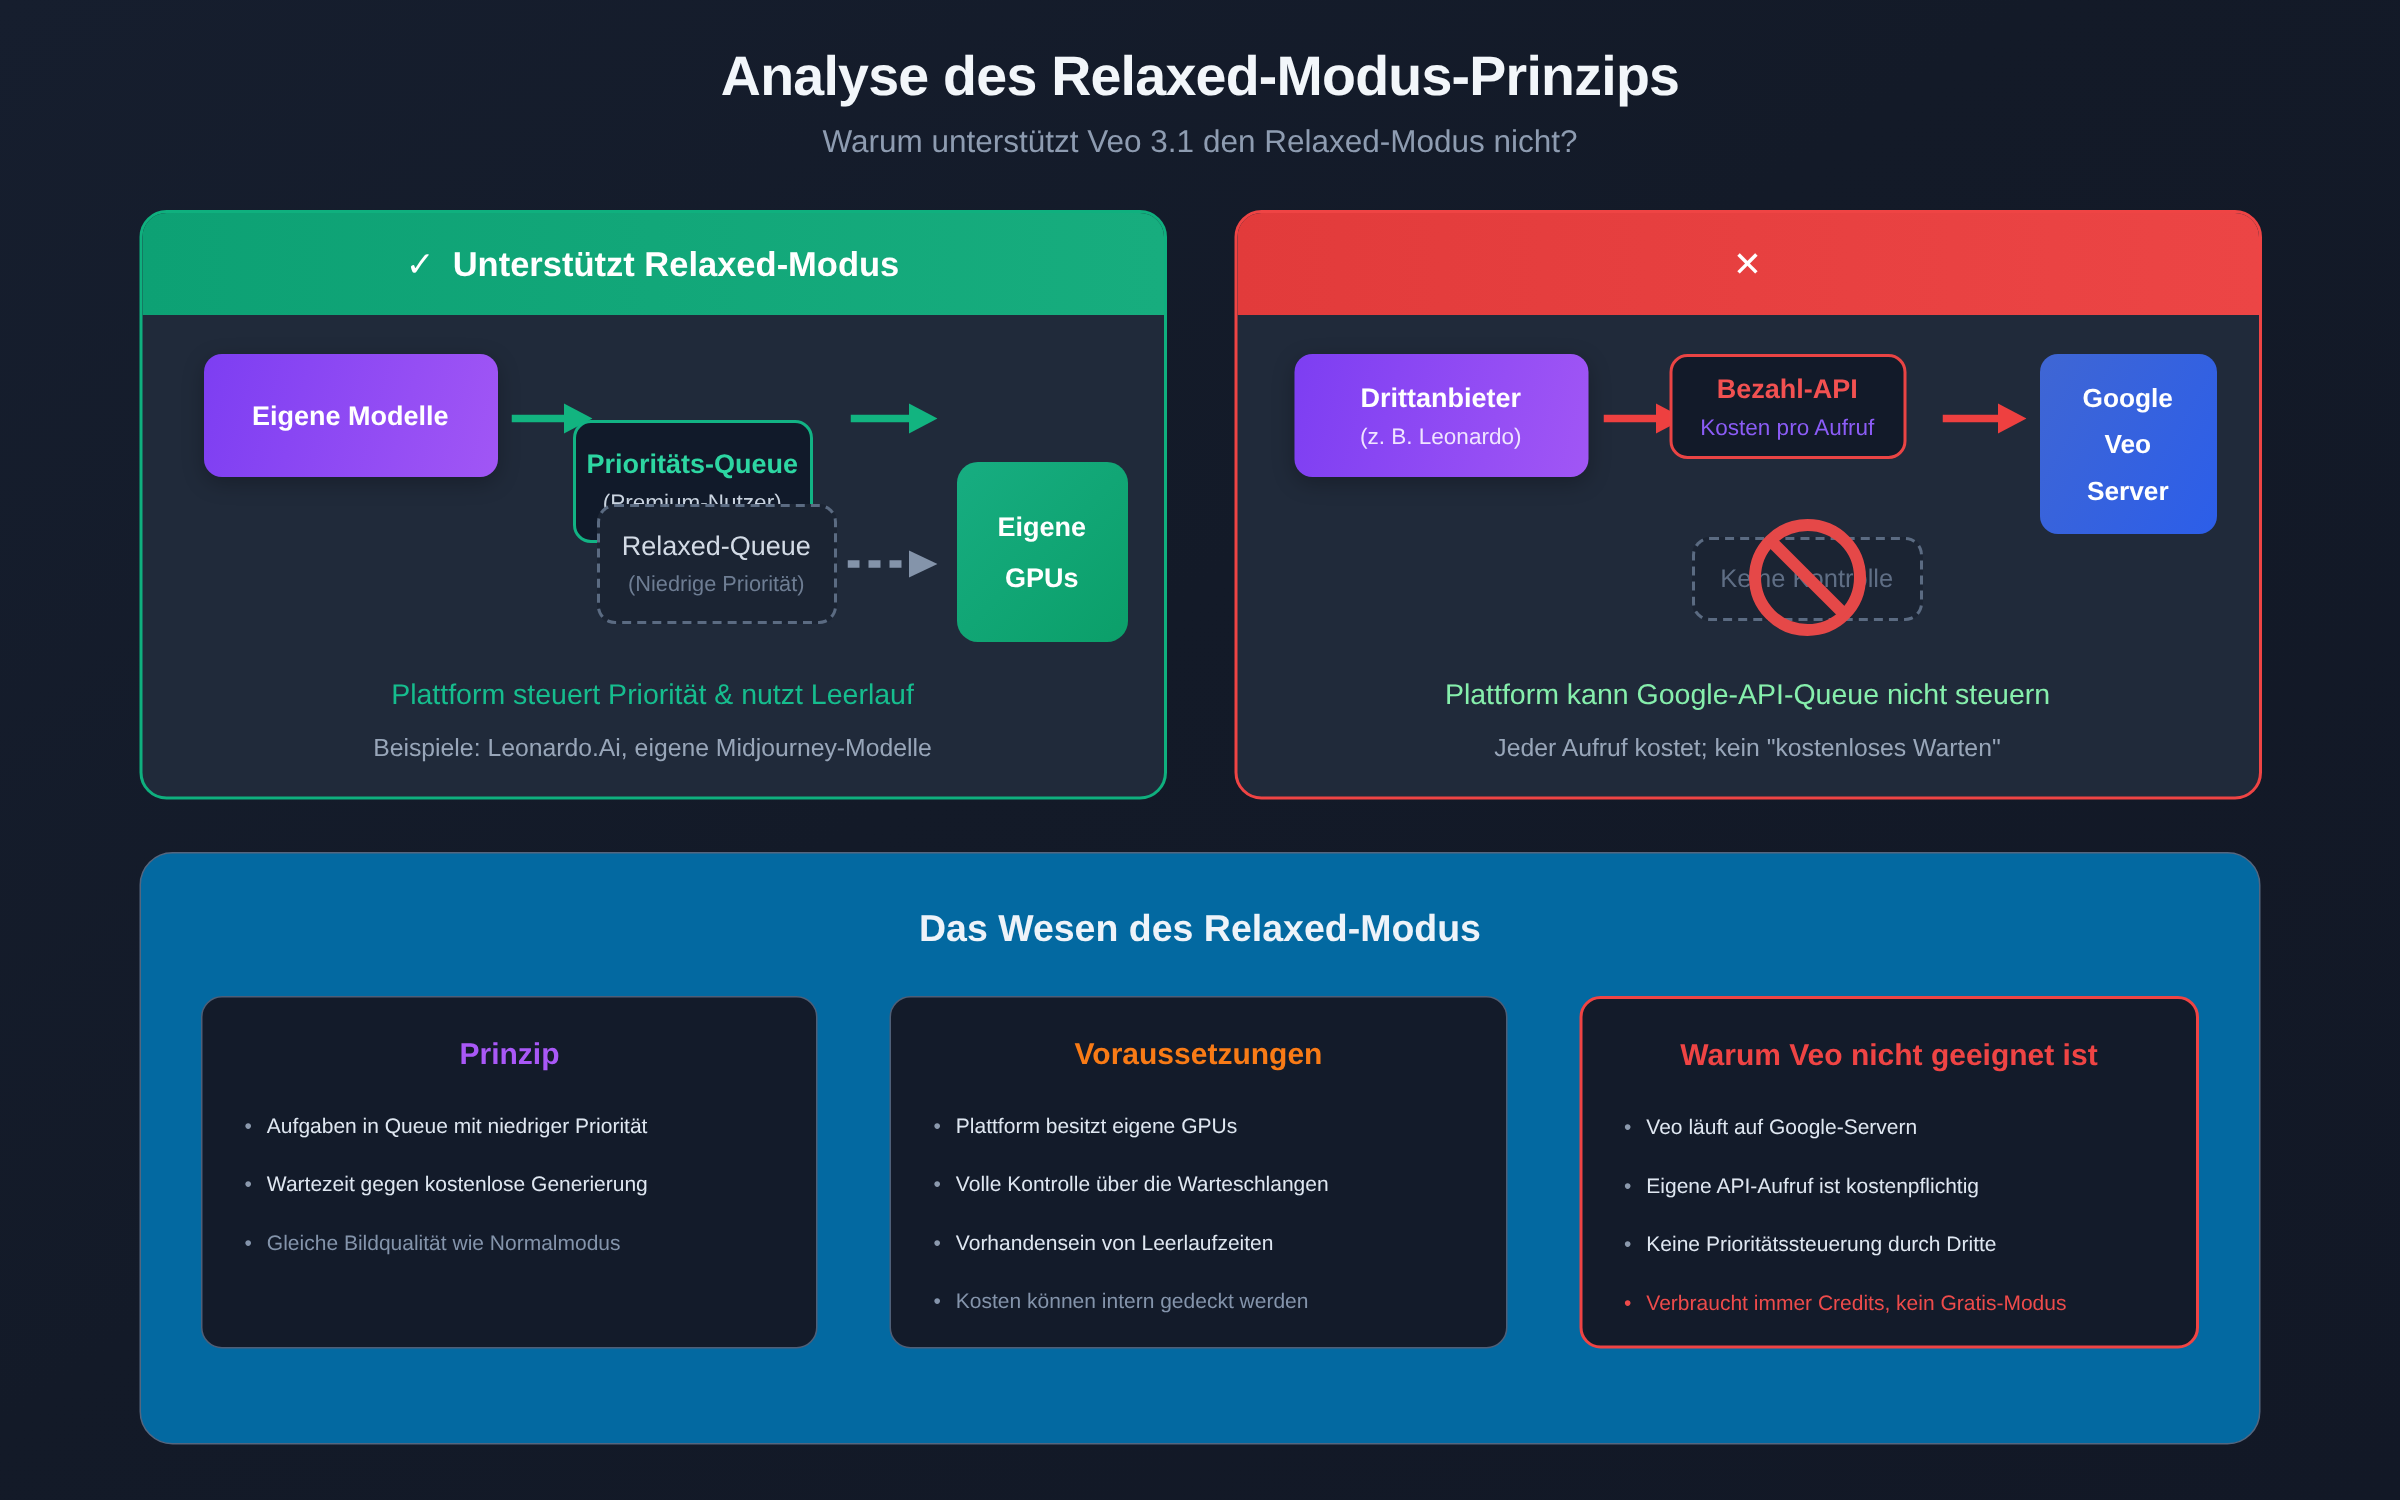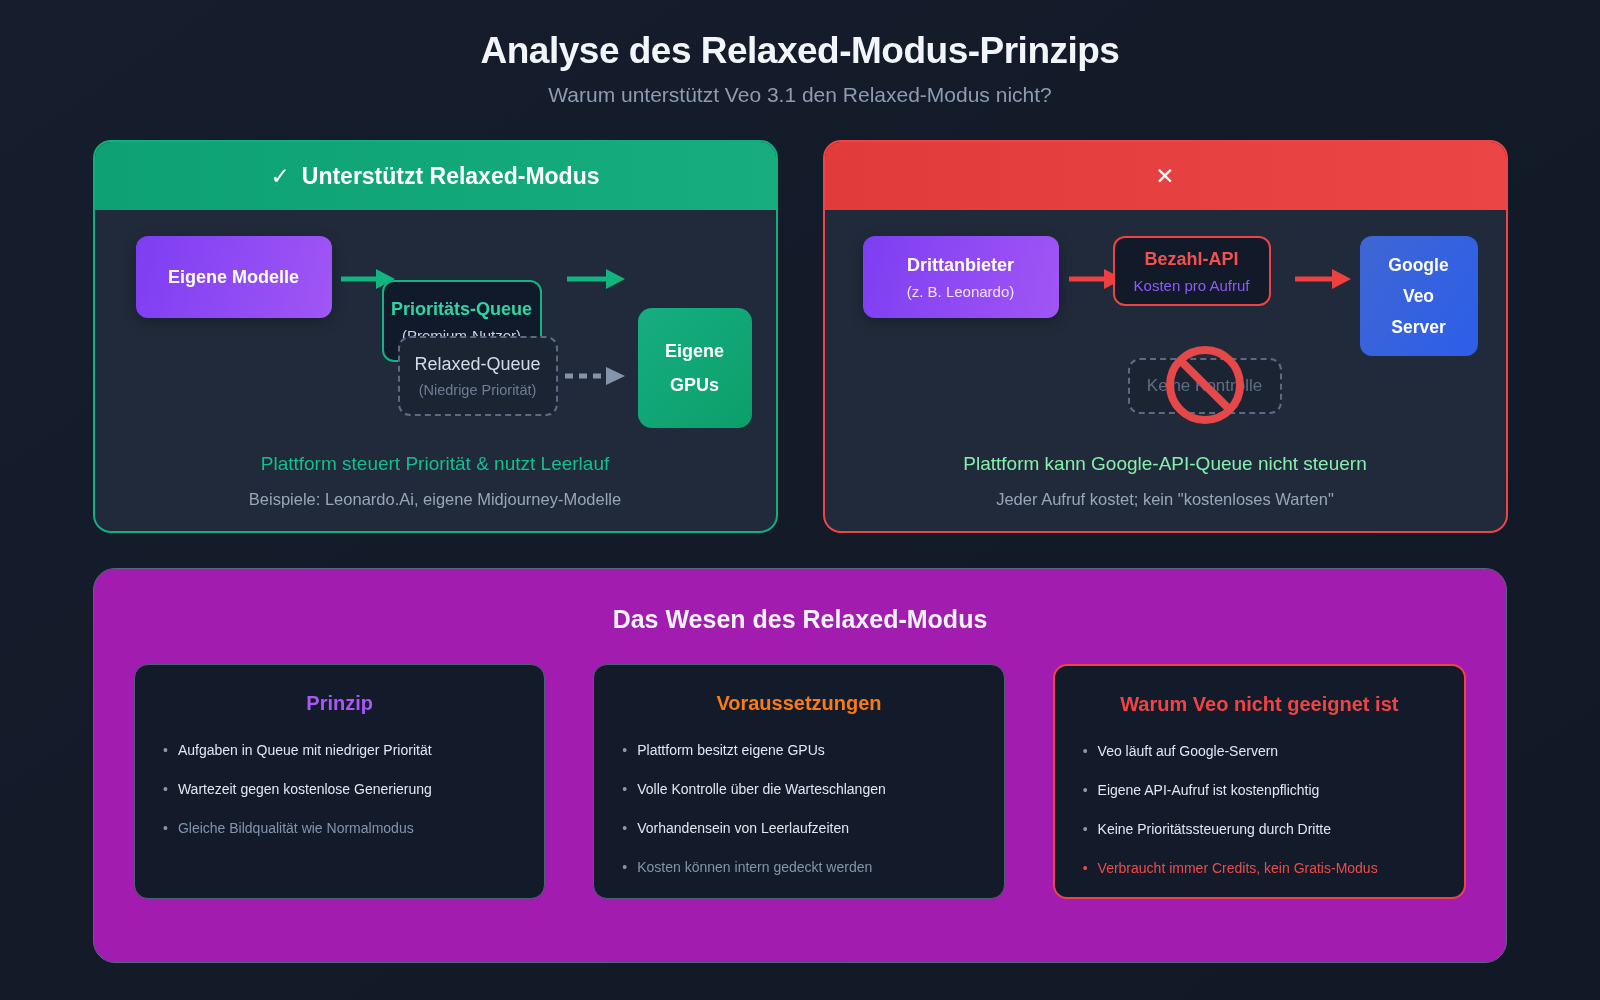--- a/index.html
+++ b/index.html
@@ -58,21 +58,21 @@
   .prohibit { position:absolute; z-index:3; }
 
   .arrow { position:absolute; }
 
   .caption, .subcaption { position:absolute; left:0; width:100%; text-align:center; }
   .caption { top:243px; font-size:19px; font-weight:500; }
   .caption.green-text { color:#16bd8e; }
   .caption.red-text   { color:#86efac; }
   .subcaption { top:280px; font-size:16.5px; color:#98a6b9; }
 
-  .bottom { width:1414px; height:395px; margin:35px auto 0; background:#a21caf;
+  .bottom { width:1414px; height:395px; margin:35px auto 0; background:#0369a1;
     border:1.5px solid #55667f; border-radius:22px; padding:36px 40px 0; }
   .bottom h2 { text-align:center; font-size:25px; font-weight:700; color:#eef3f9; }
   .cards { display:flex; gap:48px; margin-top:30px; }
   .card { flex:1; height:235px; background:#131b2a; border:1.5px solid #4e5f78; border-radius:14px; padding:27px 28px 0; }
   .card-red { border:2px solid #ef4444; }
   .card h3 { text-align:center; font-size:20px; font-weight:700; margin-bottom:25px; }
   .card-1 h3 { color:#a958f7; }
   .card-2 h3 { color:#f97b16; }
   .card-3 h3 { color:#ef4444; }
   .card ul { list-style:none; }

